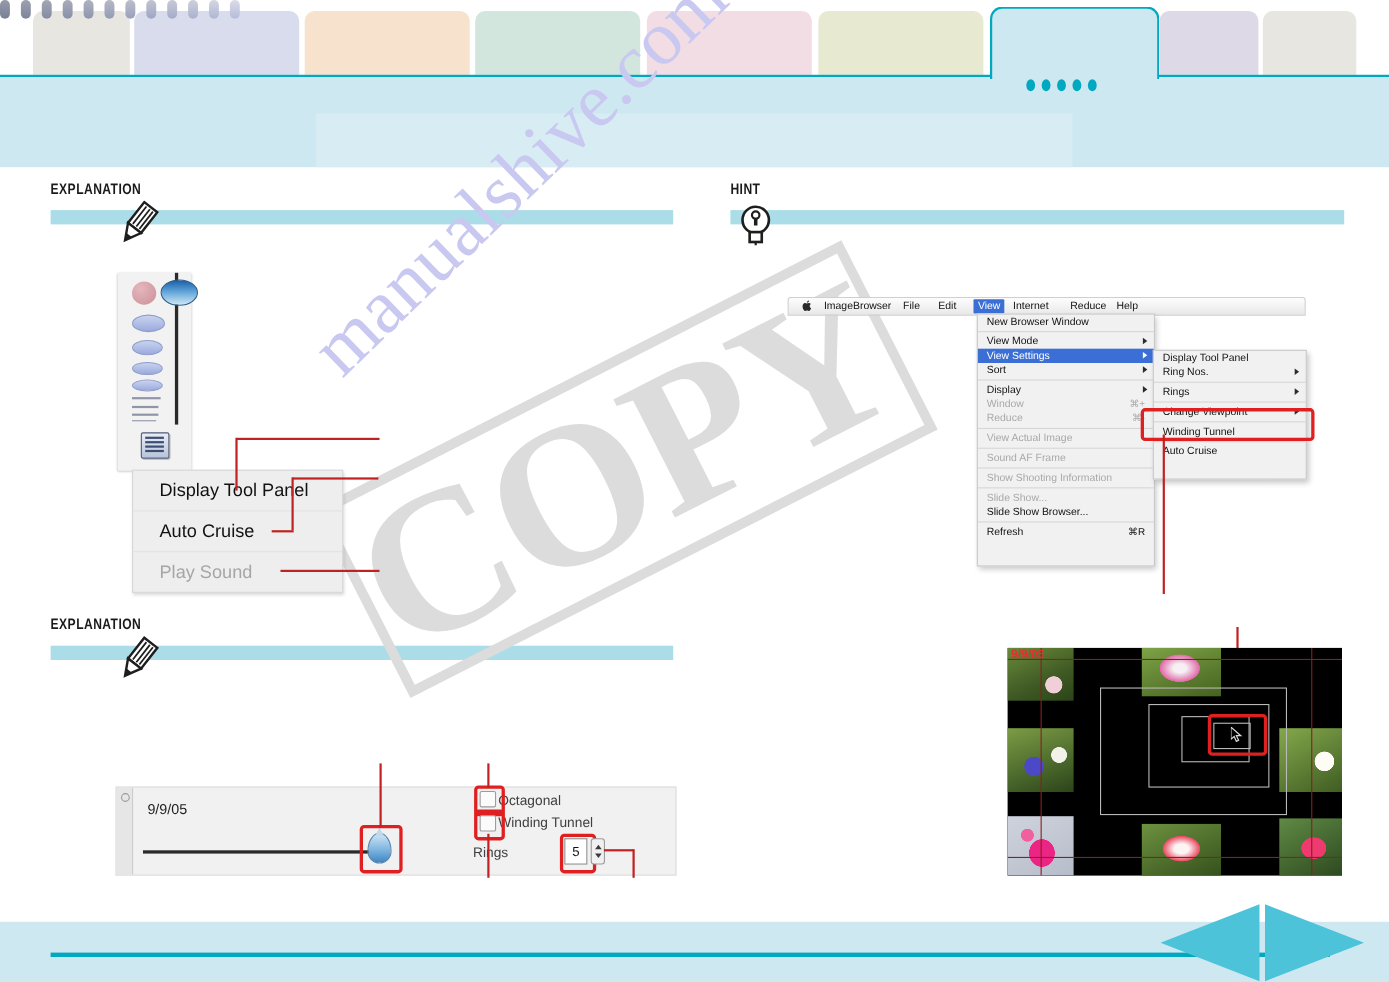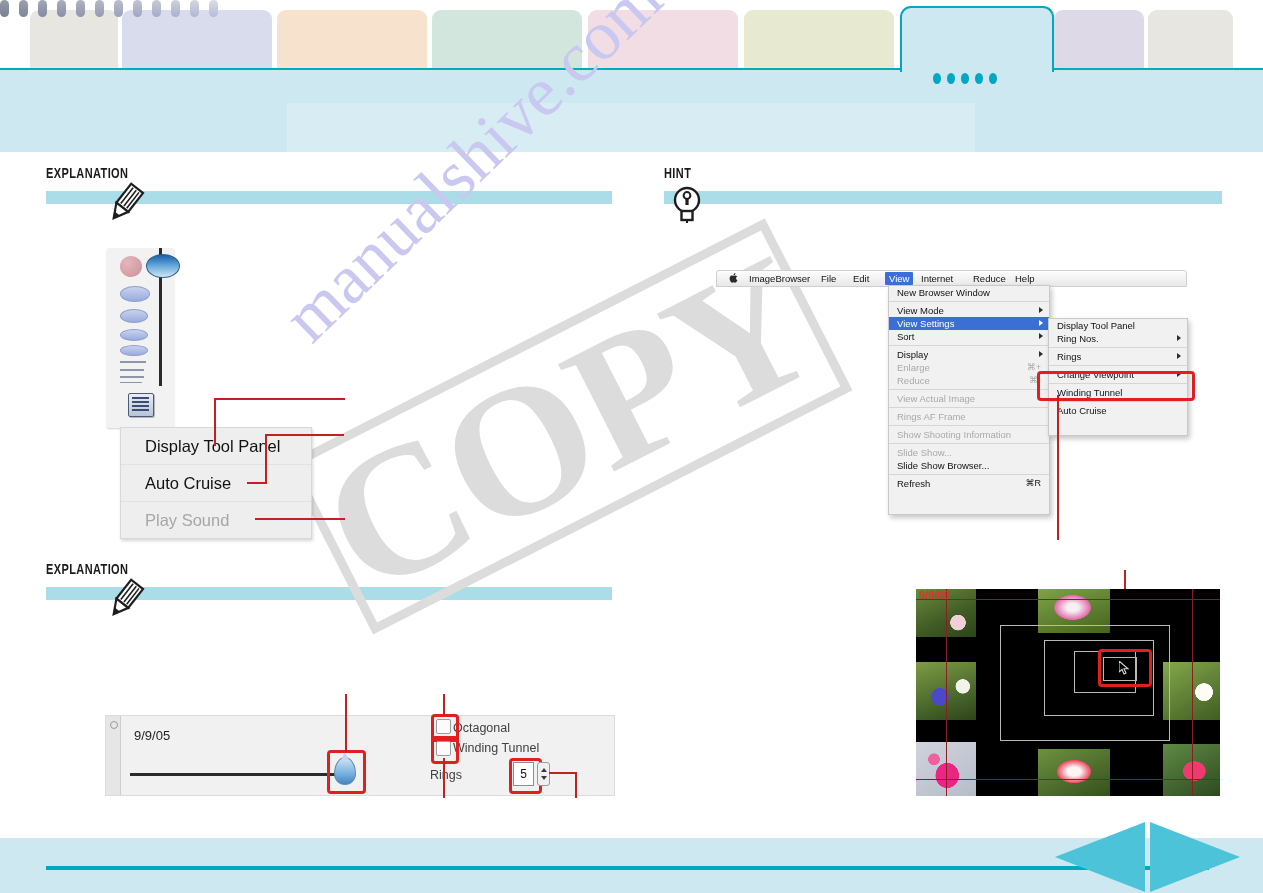--- a/index.html
+++ b/index.html
@@ -297,26 +297,26 @@
     </div>
 
   <div class="menu1" id="menu1">
       <div class="mrow"><span>New Browser Window</span></div>
       <div class="msep"></div>
       <div class="mrow"><span>View Mode</span><span class="arr"></span></div>
       <div class="mrow hi"><span>View Settings</span><span class="arr"></span></div>
       <div class="mrow"><span>Sort</span><span class="arr"></span></div>
       <div class="msep"></div>
       <div class="mrow"><span>Display</span><span class="arr"></span></div>
-      <div class="mrow dim"><span>Enlarge</span><span class="sc">⌘+</span></div>
+      <div class="mrow dim"><span>Window</span><span class="sc">⌘+</span></div>
       <div class="mrow dim"><span>Reduce</span><span class="sc">⌘-</span></div>
       <div class="msep"></div>
       <div class="mrow dim"><span>View Actual Image</span></div>
       <div class="msep"></div>
-      <div class="mrow dim"><span>Rings AF Frame</span></div>
+      <div class="mrow dim"><span>Sound AF Frame</span></div>
       <div class="msep"></div>
       <div class="mrow dim"><span>Show Shooting Information</span></div>
       <div class="msep"></div>
       <div class="mrow dim"><span>Slide Show...</span></div>
       <div class="mrow"><span>Slide Show Browser...</span></div>
       <div class="msep"></div>
       <div class="mrow"><span>Refresh</span><span class="sc">⌘R</span></div>
     </div>
 
   <div class="menu2" id="menu2">

